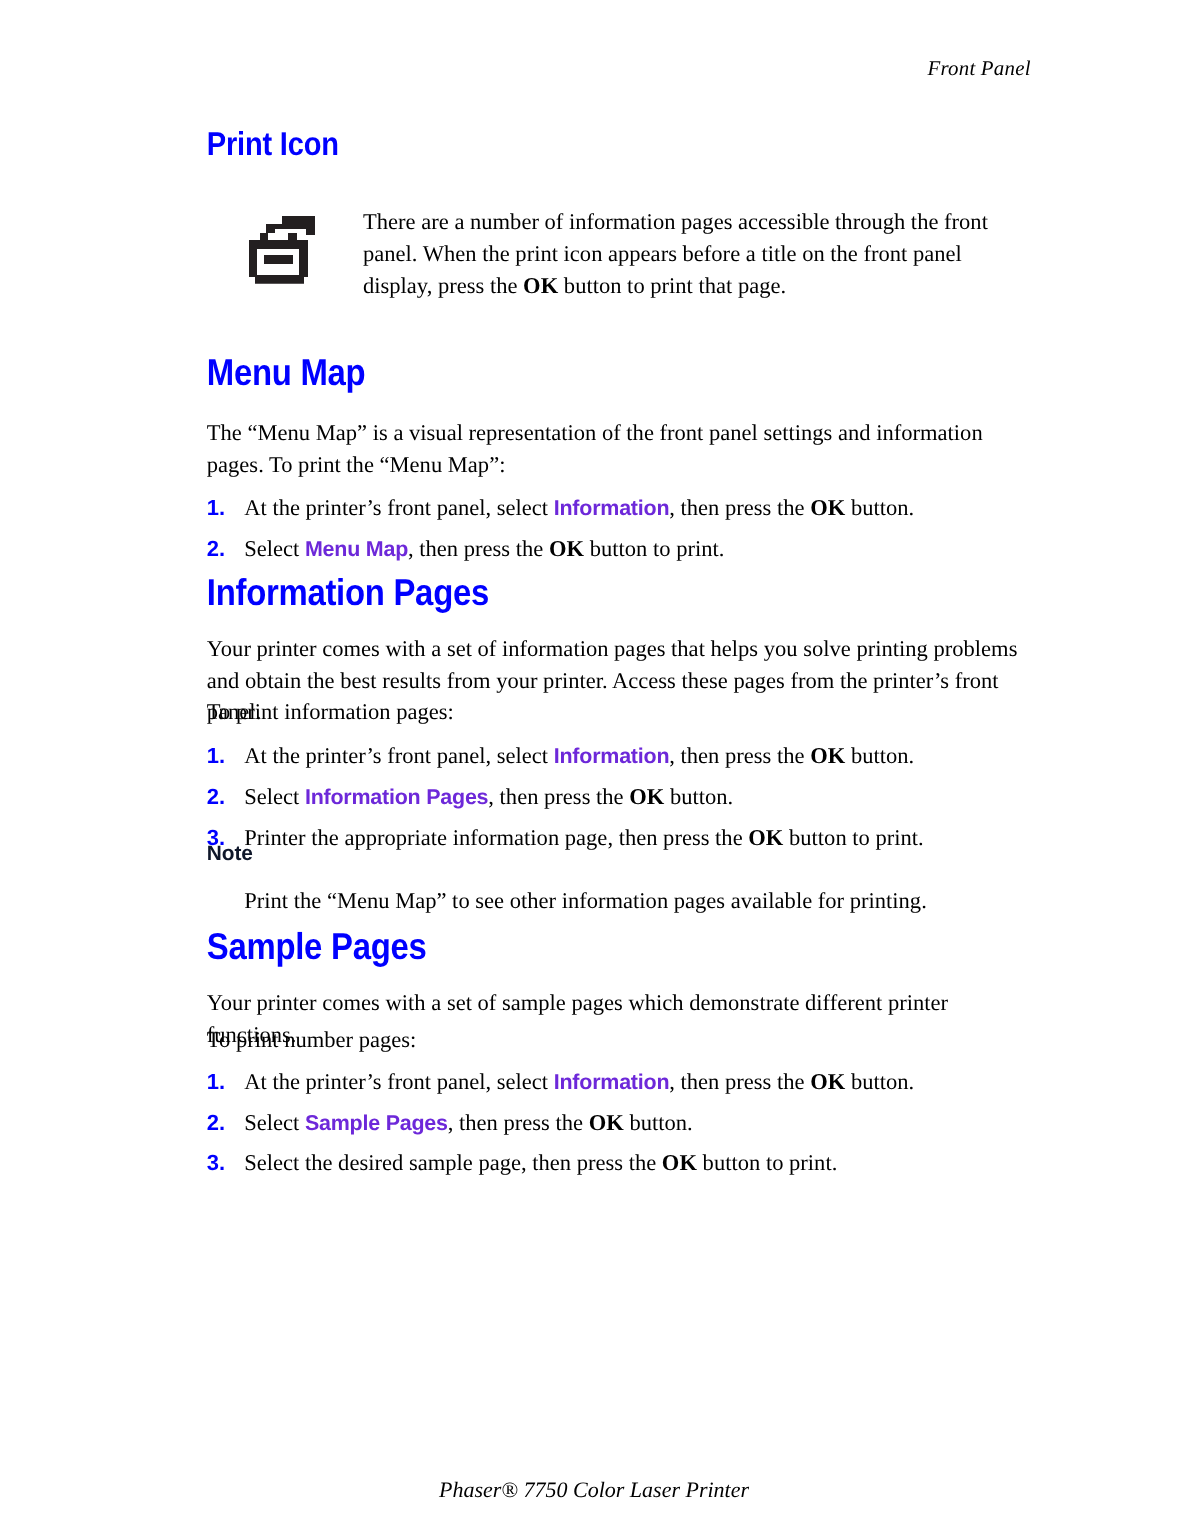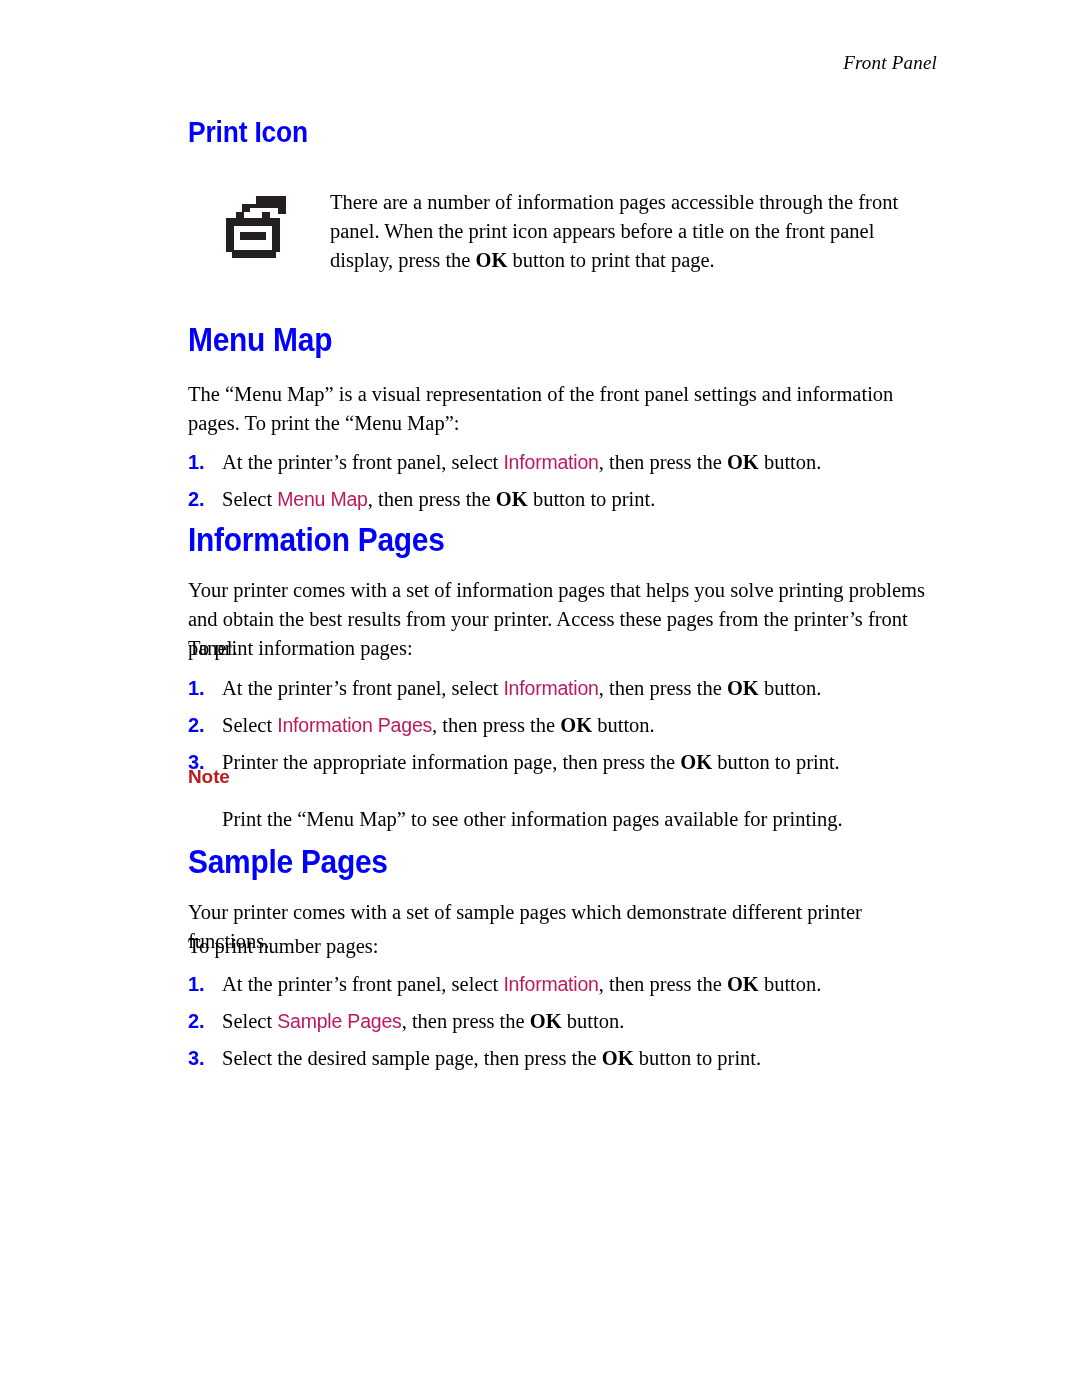--- a/index.html
+++ b/index.html
@@ -124,39 +124,39 @@
     top: 0;
     font-family: "Liberation Sans Narrow", "Liberation Sans", "DejaVu Sans", sans-serif;
     font-weight: bold;
     color: #0000ff;
     font-size: 20px;
   }
 
   
   .ui-term {
     font-family: "Liberation Sans Narrow", "Liberation Sans", "DejaVu Sans", sans-serif;
-    font-weight: normal;
-    color: #be185d;
+    font-weight: bold;
+    color: #6d28d9;
     font-size: 19.5px;
     letter-spacing: -0.2px;
   }
   .btn-bold {
     font-weight: bold;
   }
 
   
   .note-block {
     position: absolute;
     left: 0;
     width: 752px;
   }
   .note-label {
     font-family: "Liberation Sans Narrow", "Liberation Sans", "DejaVu Sans", sans-serif;
     font-weight: bold;
-    color: #b91c1c;
+    color: #0f172a;
     font-size: 19px;
     letter-spacing: -0.1px;
   }
   .note-text {
     margin-top: 17px;
     margin-left: 34px;
     font-size: 20.5px;
     line-height: 29px;
   }
 
@@ -266,15 +266,16 @@
       </div>
       <div class="li">
         <span class="num">3.</span>
         <span>Select the desired sample page, then press the </span><span class="btn-bold">OK</span><span> button to print.</span>
       </div>
     </div>
 
   </div>
 
   <div class="footer">
+    <span>Phaser® 7750 Color Laser Printer</span>
   </div>
 
 </div>
 
 </body></html>

